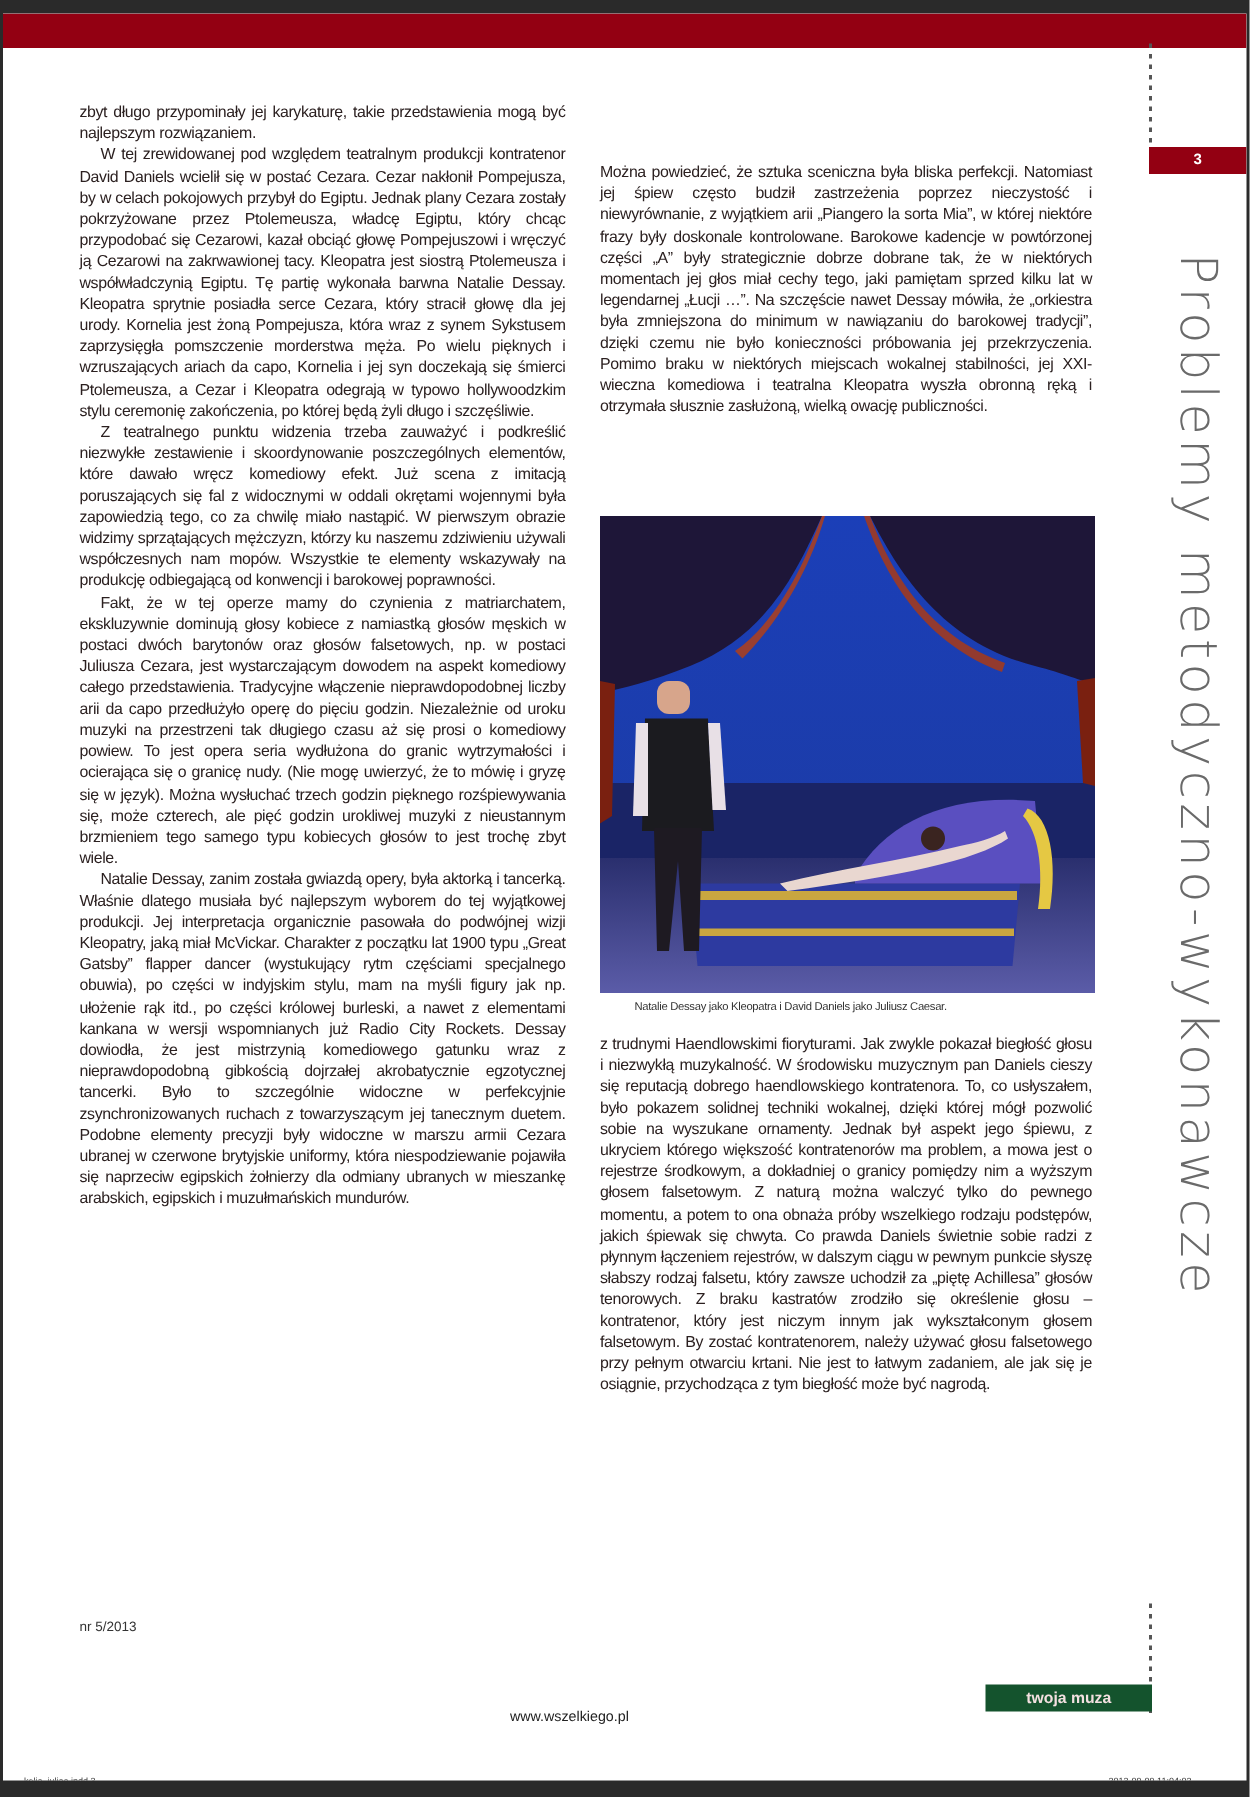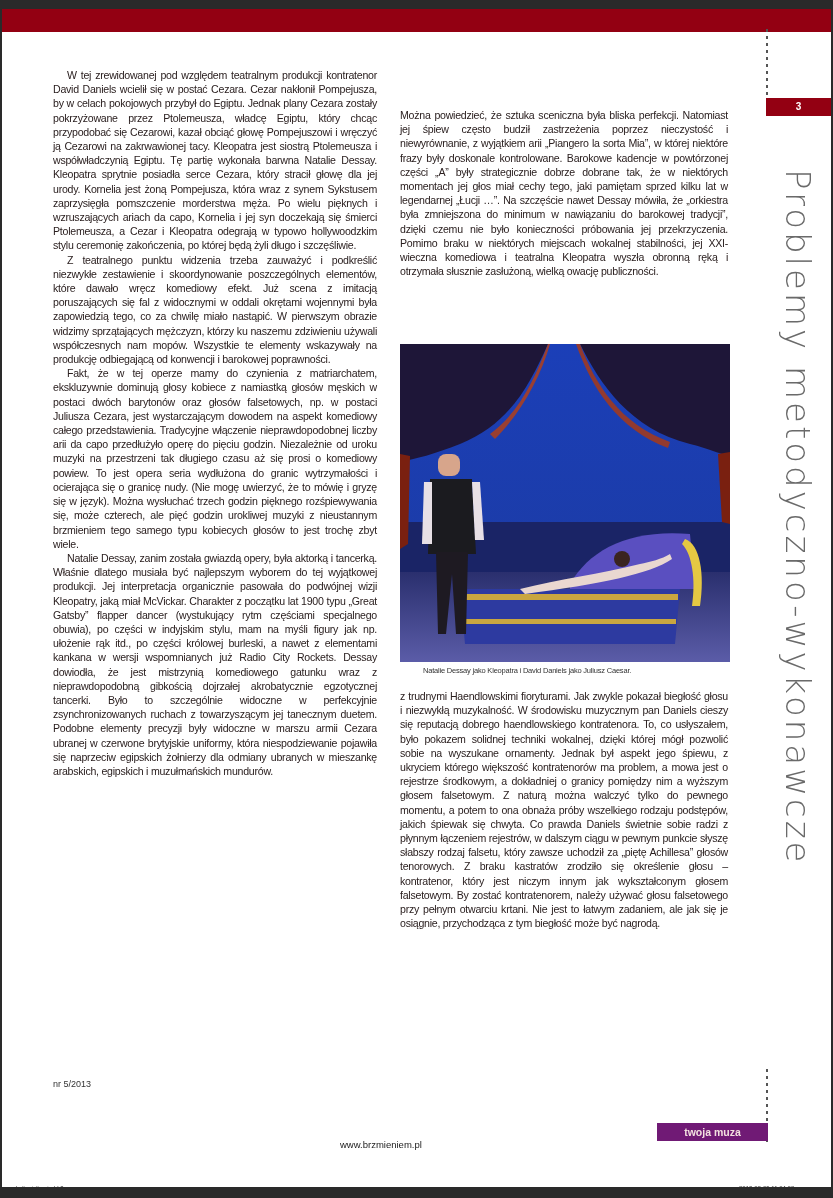--- a/index.html
+++ b/index.html
@@ -14,31 +14,32 @@
   .col-right-bottom { left:398px; top:680px; width:328px; }
   .photo { position:absolute; left:398px; top:335px; width:330px; height:318px; overflow:hidden; }
   .caption { position:absolute; left:421px; top:657px; font-size:7.5px; color:#333; letter-spacing:-0.2px; }
   .dots { position:absolute; left:764px; width:4px; }
   .dots span { display:block; width:2px; height:3px; background:#555; margin-bottom:4px; }
   .pagenum { position:absolute; left:764px; top:89px; width:65px; height:18px; background:#930012; color:#fff; font-size:10px; font-weight:bold; text-align:center; line-height:18px; }
   .vertical-title { position:absolute; left:776px; top:160px; width:40px; height:880px; }
   .vertical-title span { position:absolute; left:0; top:0; transform-origin:0 0; transform:translate(40px,0) rotate(90deg); white-space:nowrap; font-family:"DejaVu Sans", sans-serif; font-size:34px; font-weight:200; color:#6a6a6a; letter-spacing:3px; }
   .footer-issue { position:absolute; left:51px; top:1070px; font-size:9px; color:#333; }
   .footer-url { position:absolute; left:338px; top:1130px; font-size:9.5px; color:#222; }
-  .brand { position:absolute; left:655px; top:1114px; width:111px; height:18px; background:#701a75; color:#f3e0e0; font-weight:bold; font-size:10.5px; text-align:center; line-height:18px; }
+  .brand { position:absolute; left:655px; top:1114px; width:111px; height:18px; background:#14532d; color:#f3e0e0; font-weight:bold; font-size:10.5px; text-align:center; line-height:18px; }
   .slug-left { position:absolute; left:14px; top:1176px; font-size:6px; color:#333; }
   .slug-right { position:absolute; left:737px; top:1176px; font-size:6px; color:#333; }
 </style>
 </head>
 <body>
 
 <div class="page">
   <div class="topbar"></div>
 
   <div class="col col-left">
+    <p>zbyt długo przypominały jej karykaturę, takie przedstawienia mogą być najlepszym rozwiązaniem.</p>
     <p class="ind">W tej zrewidowanej pod względem teatralnym produkcji kontratenor David Daniels wcielił się w postać Cezara. Cezar nakłonił Pompejusza, by w celach pokojowych przybył do Egiptu. Jednak plany Cezara zostały pokrzyżowane przez Ptolemeusza, władcę Egiptu, który chcąc przypodobać się Cezarowi, kazał obciąć głowę Pompejuszowi i wręczyć ją Cezarowi na zakrwawionej tacy. Kleopatra jest siostrą Ptolemeusza i współwładczynią Egiptu. Tę partię wykonała barwna Natalie Dessay. Kleopatra sprytnie posiadła serce Cezara, który stracił głowę dla jej urody. Kornelia jest żoną Pompejusza, która wraz z synem Sykstusem zaprzysięgła pomszczenie morderstwa męża. Po wielu pięknych i wzruszających ariach da capo, Kornelia i jej syn doczekają się śmierci Ptolemeusza, a Cezar i Kleopatra odegrają w typowo hollywoodzkim stylu ceremonię zakończenia, po której będą żyli długo i szczęśliwie.</p>
     <p class="ind">Z teatralnego punktu widzenia trzeba zauważyć i podkreślić niezwykłe zestawienie i skoordynowanie poszczególnych elementów, które dawało wręcz komediowy efekt. Już scena z imitacją poruszających się fal z widocznymi w oddali okrętami wojennymi była zapowiedzią tego, co za chwilę miało nastąpić. W pierwszym obrazie widzimy sprzątających mężczyzn, którzy ku naszemu zdziwieniu używali współczesnych nam mopów. Wszystkie te elementy wskazywały na produkcję odbiegającą od konwencji i barokowej poprawności.</p>
     <p class="ind">Fakt, że w tej operze mamy do czynienia z matriarchatem, ekskluzywnie dominują głosy kobiece z namiastką głosów męskich w postaci dwóch barytonów oraz głosów falsetowych, np. w postaci Juliusza Cezara, jest wystarczającym dowodem na aspekt komediowy całego przedstawienia. Tradycyjne włączenie nieprawdopodobnej liczby arii da capo przedłużyło operę do pięciu godzin. Niezależnie od uroku muzyki na przestrzeni tak długiego czasu aż się prosi o komediowy powiew. To jest opera seria wydłużona do granic wytrzymałości i ocierająca się o granicę nudy. (Nie mogę uwierzyć, że to mówię i gryzę się w język). Można wysłuchać trzech godzin pięknego rozśpiewywania się, może czterech, ale pięć godzin urokliwej muzyki z nieustannym brzmieniem tego samego typu kobiecych głosów to jest trochę zbyt wiele.</p>
     <p class="ind">Natalie Dessay, zanim została gwiazdą opery, była aktorką i tancerką. Właśnie dlatego musiała być najlepszym wyborem do tej wyjątkowej produkcji. Jej interpretacja organicznie pasowała do podwójnej wizji Kleopatry, jaką miał McVickar. Charakter z początku lat 1900 typu „Great Gatsby” flapper dancer (wystukujący rytm częściami specjalnego obuwia), po części w indyjskim stylu, mam na myśli figury jak np. ułożenie rąk itd., po części królowej burleski, a nawet z elementami kankana w wersji wspomnianych już Radio City Rockets. Dessay dowiodła, że jest mistrzynią komediowego gatunku wraz z nieprawdopodobną gibkością dojrzałej akrobatycznie egzotycznej tancerki. Było to szczególnie widoczne w perfekcyjnie zsynchronizowanych ruchach z towarzyszącym jej tanecznym duetem. Podobne elementy precyzji były widoczne w marszu armii Cezara ubranej w czerwone brytyjskie uniformy, która niespodziewanie pojawiła się naprzeciw egipskich żołnierzy dla odmiany ubranych w mieszankę arabskich, egipskich i muzułmańskich mundurów.</p>
   </div>
 
   <div class="col col-right-top">
     <p>Można powiedzieć, że sztuka sceniczna była bliska perfekcji. Natomiast jej śpiew często budził zastrzeżenia poprzez nieczystość i niewyrównanie, z wyjątkiem arii „Piangero la sorta Mia”, w której niektóre frazy były doskonale kontrolowane. Barokowe kadencje w powtórzonej części „A” były strategicznie dobrze dobrane tak, że w niektórych momentach jej głos miał cechy tego, jaki pamiętam sprzed kilku lat w legendarnej „Łucji …”. Na szczęście nawet Dessay mówiła, że „orkiestra była zmniejszona do minimum w nawiązaniu do barokowej tradycji”, dzięki czemu nie było konieczności próbowania jej przekrzyczenia. Pomimo braku w niektórych miejscach wokalnej stabilności, jej XXI-wieczna komediowa i teatralna Kleopatra wyszła obronną ręką i otrzymała słusznie zasłużoną, wielką owację publiczności.</p>
   </div>
 
@@ -110,17 +111,17 @@
       <span></span>
       <span></span>
       <span></span>
       <span></span>
       <span></span>
       <span></span>
       <span></span>
   </div>
 
   <div class="footer-issue">nr 5/2013</div>
-  <div class="footer-url">www.brzmieniem.pl</div>
+  <div class="footer-url">www.wszelkiego.pl</div>
   <div class="brand">twoja muza</div>
   <div class="slug-left">kelia_juliao.indd 3</div>
   <div class="slug-right">2013-09-09 11:04:02</div>
 </div>
 
 </body></html>

